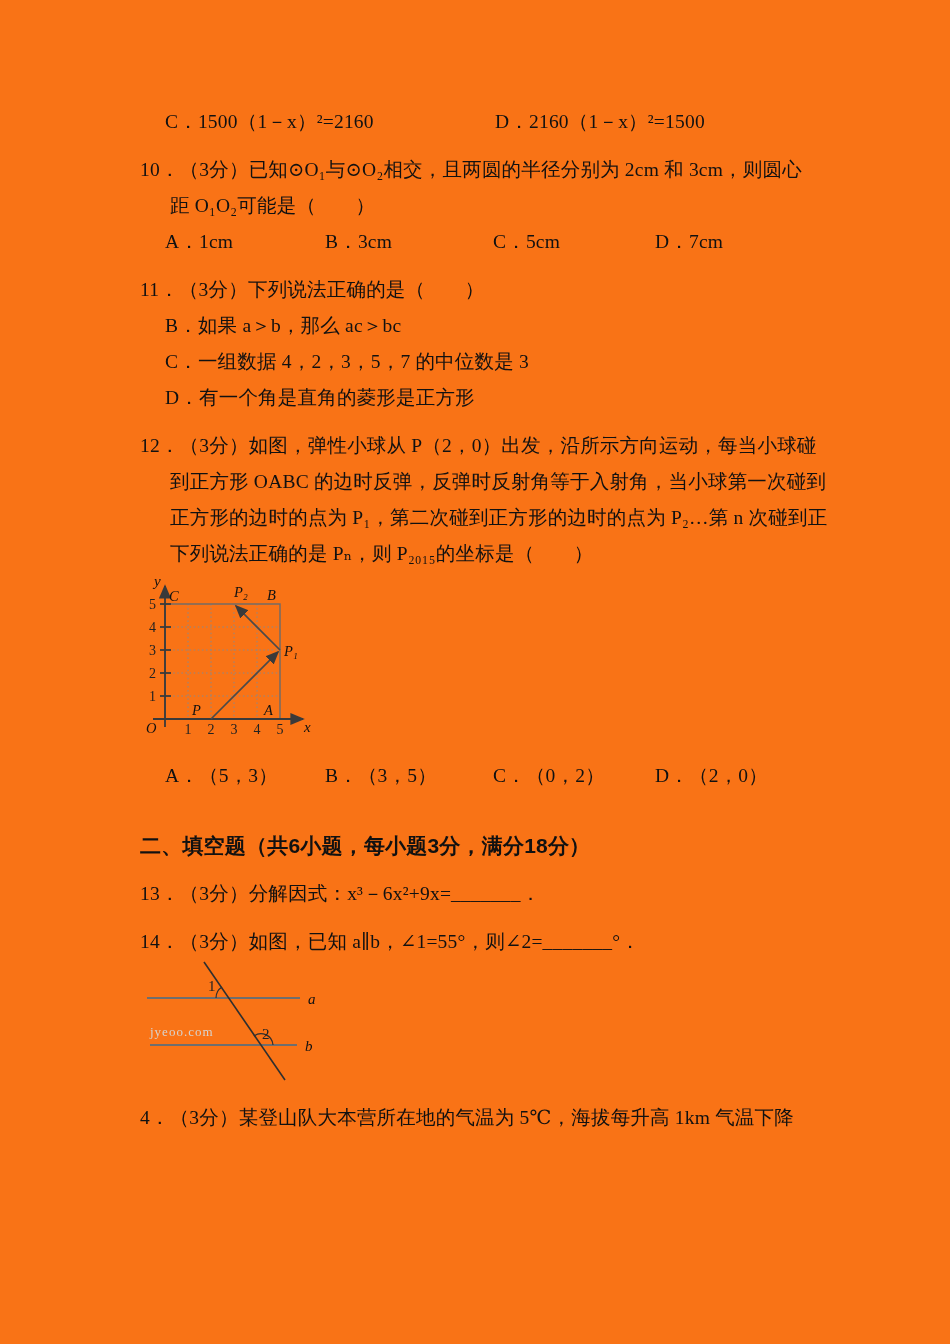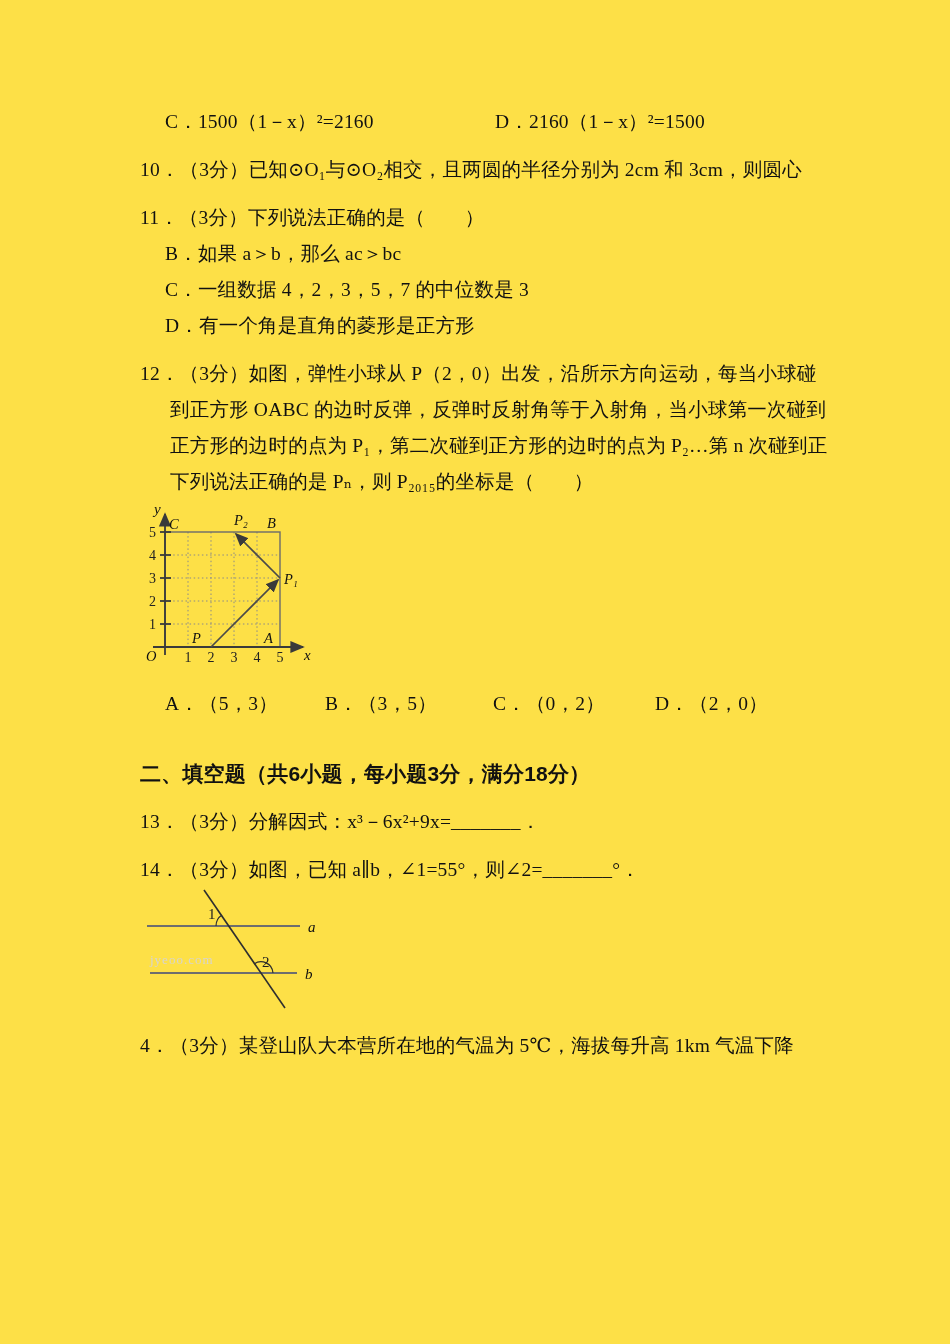--- a/index.html
+++ b/index.html
@@ -1,19 +1,19 @@
 <!DOCTYPE html>
 <html><head>
 <meta charset="utf-8">
 <style>
   html,body{margin:0;padding:0;background:#ffffff;}
   .page{
     position:relative;
     width:950px;height:1344px;
-    background:#fde047;
+    background:#f97316;
     color:#111;
     font-family:"Liberation Serif","DejaVu Serif",serif;
     font-size:19.5px;
     box-sizing:border-box;
     padding:104px 130px 0 140px;
     overflow:hidden;
   }
   .line{
     line-height:36px;
     height:36px;
@@ -48,20 +48,27 @@
 <body>
 
 <div class="page">
 
   <div class="line optrow2" style="padding-left:25px;">
     <span class="col-wide">C．1500（1－x）²=2160</span><span>D．2160（1－x）²=1500</span>
   </div>
 
   <div class="q">
     <div class="line">10．（3分）已知⊙O₁与⊙O₂相交，且两圆的半径分别为 2cm 和 3cm，则圆心</div>
+    <div class="line cont">距 O₁O₂可能是（　　）</div>
+    <div class="line optrow">
+      <span class="col-a">A．1cm</span>
+      <span class="col-b">B．3cm</span>
+      <span class="col-c">C．5cm</span>
+      <span class="col-d">D．7cm</span>
+    </div>
   </div>
 
   <div class="q">
     <div class="line">11．（3分）下列说法正确的是（　　）</div>
     <div class="line optline">B．如果 a＞b，那么 ac＞bc</div>
     <div class="line optline">C．一组数据 4，2，3，5，7 的中位数是 3</div>
     <div class="line optline">D．有一个角是直角的菱形是正方形</div>
   </div>
 
   <div class="q">

